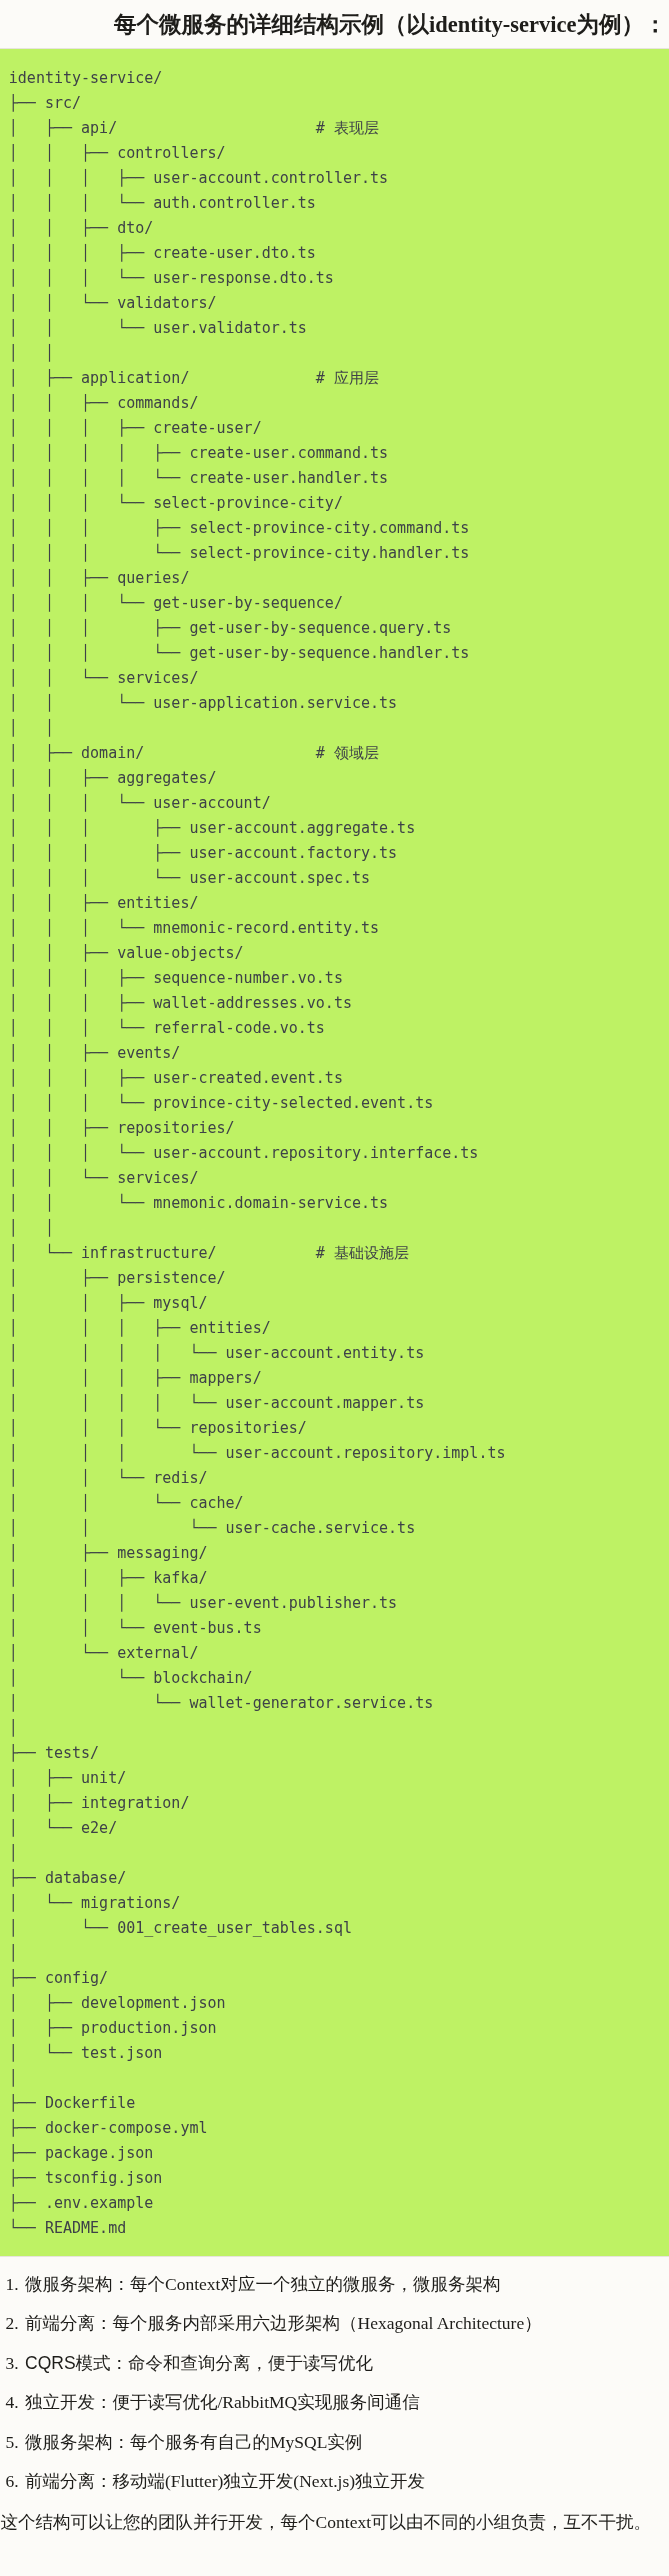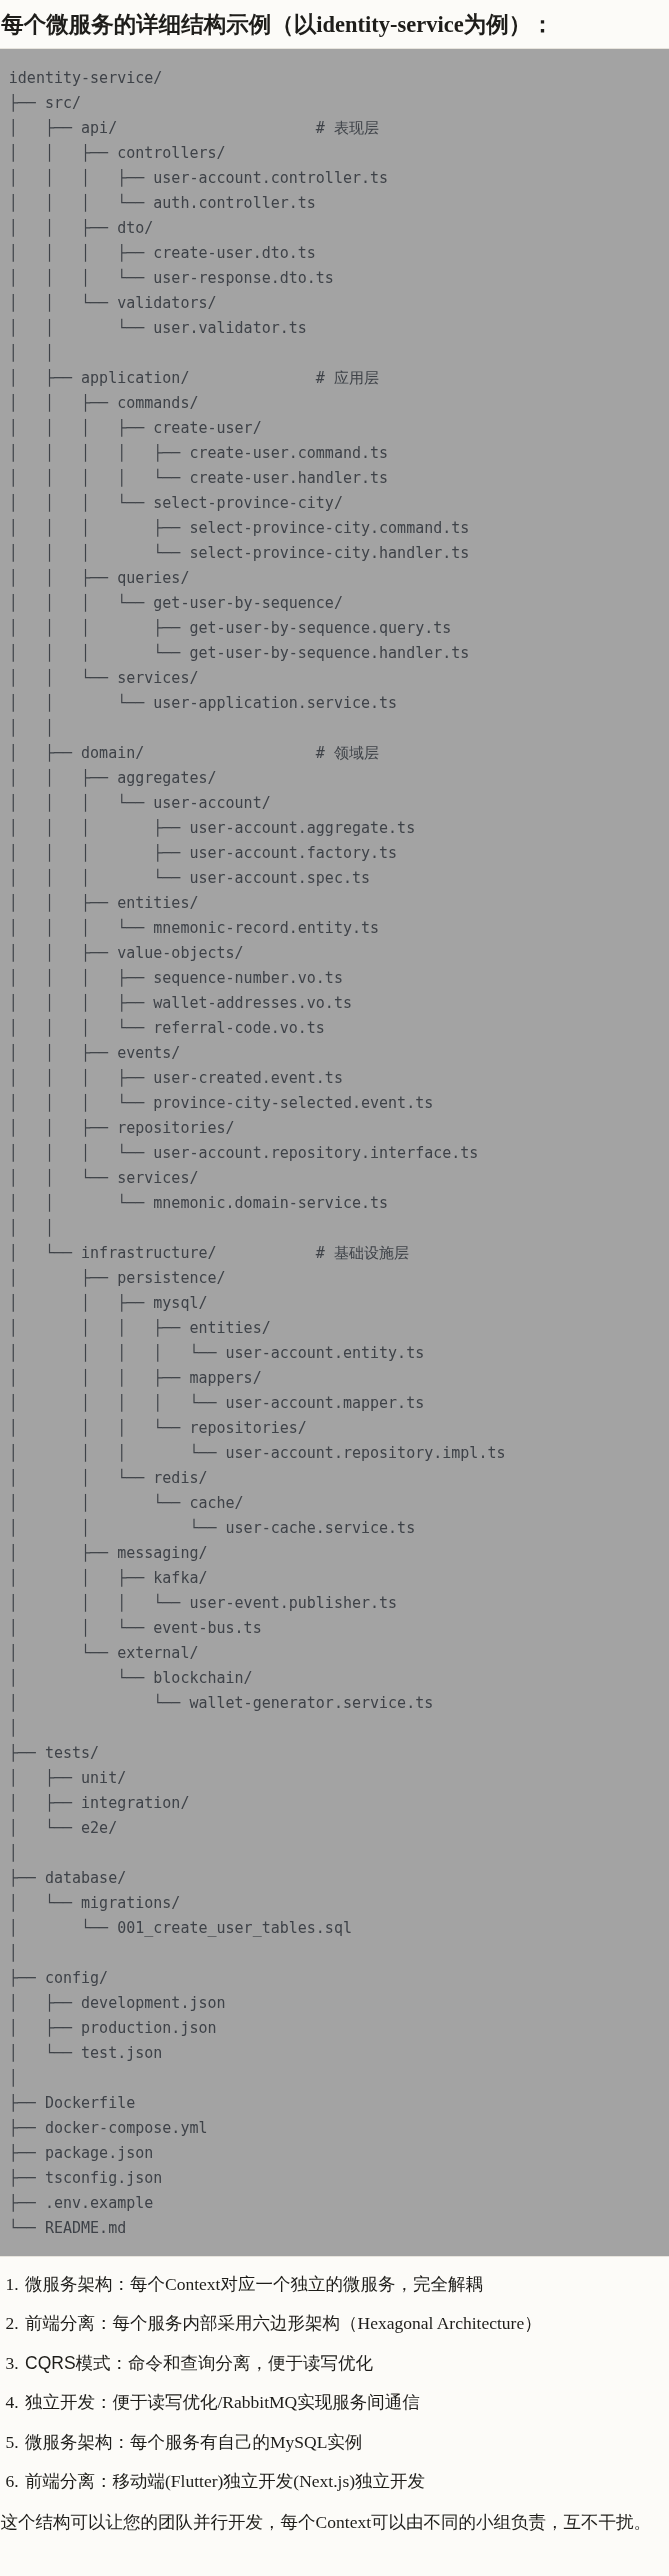--- a/index.html
+++ b/index.html
@@ -12,25 +12,26 @@
     font-family:"Liberation Serif","DejaVu Serif",serif;
     box-sizing:border-box;
   }
   .page{width:669px;}
   .title{
     font-size:22.5px;
     font-weight:700;
     line-height:1.2;
     margin:0;
     padding:11.3px 2.5px 10px 1.3px;
+    text-align:right;
   }
   .code-block{
     border-top:0.6px solid #e7e4dd;
     border-bottom:0.6px solid #e7e4dd;
-    background:#a3a3a3;
+    background:#bef264;
     padding:16.3px 6.3px 15px 8.8px;
   }
   pre.tree{
     margin:0;
     font-family:"DejaVu Sans Mono","Liberation Mono",monospace;
     font-size:15px;
     line-height:25px;
     color:#3e4248;
     white-space:pre;
   }
@@ -161,21 +162,21 @@
 ├── package.json
 ├── tsconfig.json
 ├── .env.example
 └── README.md</pre>
   </div>
 
 
   <ol class="notes-list">
     <li class="note-item">
       <span class="num">1.</span>
-      <strong>微服务架构</strong><span>：每个Context对应一个独立的微服务，完全解耦</span>
+      <strong>微服务架构</strong><span>：每个Context对应一个独立的微服务，微服务架构</span>
     </li>
     <li class="note-item">
       <span class="num">2.</span>
       <strong>前端分离</strong><span>：每个服务内部采用六边形架构（Hexagonal Architecture）</span>
     </li>
     <li class="note-item">
       <span class="num">3.</span>
       <strong>CQRS模式</strong><span>：命令和查询分离，便于读写优化</span>
     </li>
     <li class="note-item">

